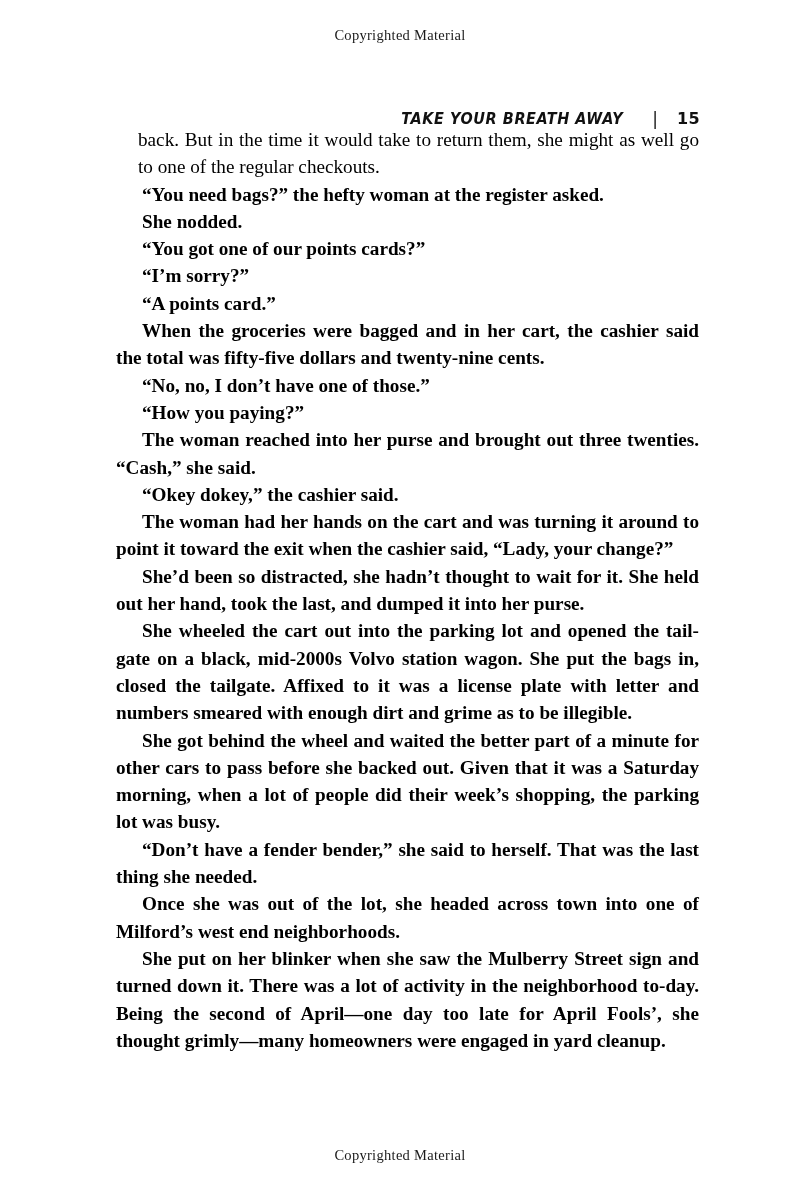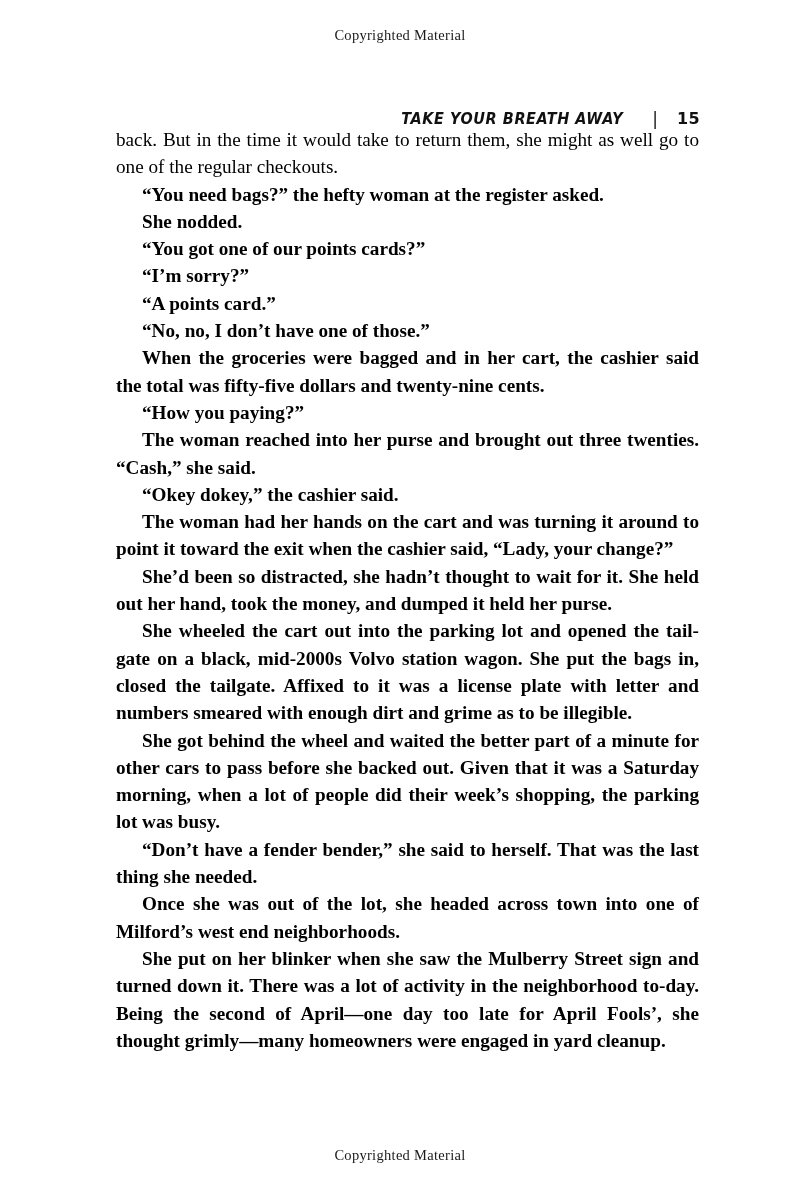--- a/index.html
+++ b/index.html
@@ -91,20 +91,21 @@
   }
   .body-text p {
     margin: 0;
   }
   .body-text p.indent {
     text-indent: 26px;
     font-weight: bold;
   }
   .body-text p.noindent {
     text-indent: 0;
+    margin-left: 22px;
   }
 </style>
 </head>
 <body>
 
 <div class="page">
 
   <div class="watermark top">Copyrighted Material</div>
 
   <div class="running-head">
@@ -113,27 +114,27 @@
     <span class="page-number">15</span>
   </div>
 
   <div class="body-text">
       <p class="noindent">back. But in the time it would take to return them, she might as well go to one of the regular checkouts.</p>
       <p class="indent">“You need bags?” the hefty woman at the register asked.</p>
       <p class="indent">She nodded.</p>
       <p class="indent">“You got one of our points cards?”</p>
       <p class="indent">“I’m sorry?”</p>
       <p class="indent">“A points card.”</p>
+      <p class="indent">When the groceries were bagged and in her cart, the cashier said the total was fifty-five dollars and twenty-nine cents.</p>
       <p class="indent">“No, no, I don’t have one of those.”</p>
-      <p class="indent">When the groceries were bagged and in her cart, the cashier said the total was fifty-five dollars and twenty-nine cents.</p>
       <p class="indent">“How you paying?”</p>
       <p class="indent">The woman reached into her purse and brought out three twenties. “Cash,” she said.</p>
       <p class="indent">“Okey dokey,” the cashier said.</p>
       <p class="indent">The woman had her hands on the cart and was turning it around to point it toward the exit when the cashier said, “Lady, your change?”</p>
-      <p class="indent">She’d been so distracted, she hadn’t thought to wait for it. She held out her hand, took the money, and dumped it held her purse.</p>
+      <p class="indent">She’d been so distracted, she hadn’t thought to wait for it. She held out her hand, took the last, and dumped it into her purse.</p>
       <p class="indent">She wheeled the cart out into the parking lot and opened the tail-gate on a black, mid-2000s Volvo station wagon. She put the bags in, closed the tailgate. Affixed to it was a license plate with letter and numbers smeared with enough dirt and grime as to be illegible.</p>
       <p class="indent">She got behind the wheel and waited the better part of a minute for other cars to pass before she backed out. Given that it was a Saturday morning, when a lot of people did their week’s shopping, the parking lot was busy.</p>
       <p class="indent">“Don’t have a fender bender,” she said to herself. That was the last thing she needed.</p>
       <p class="indent">Once she was out of the lot, she headed across town into one of Milford’s west end neighborhoods.</p>
       <p class="indent">She put on her blinker when she saw the Mulberry Street sign and turned down it. There was a lot of activity in the neighborhood to-day. Being the second of April—one day too late for April Fools’, she thought grimly—many homeowners were engaged in yard cleanup.</p>
     </div>
 
   <div class="watermark bottom">Copyrighted Material</div>
 
 </div>

